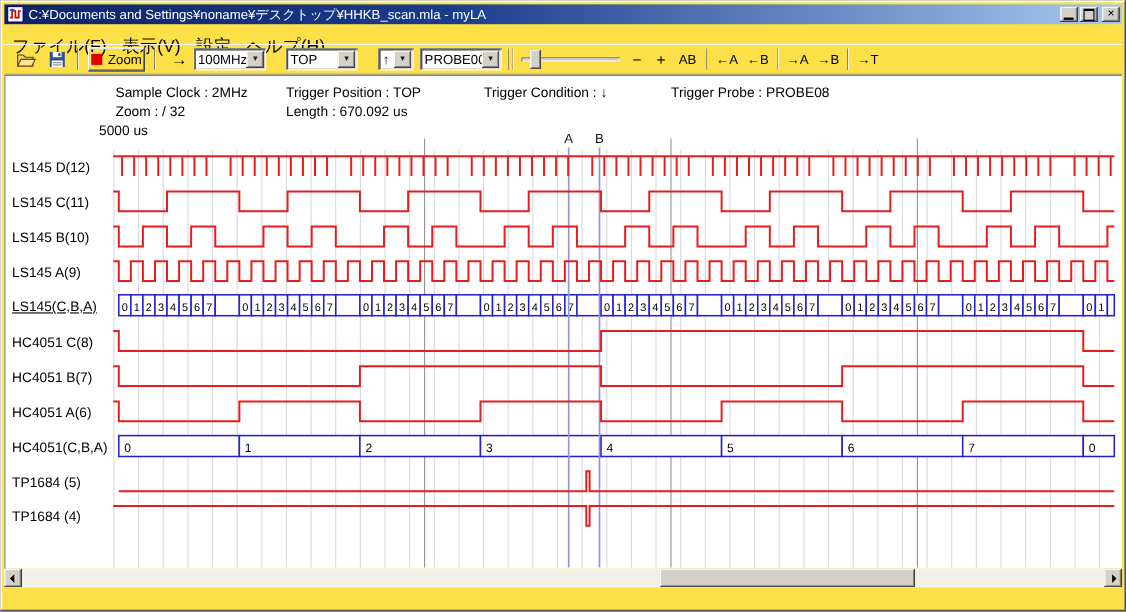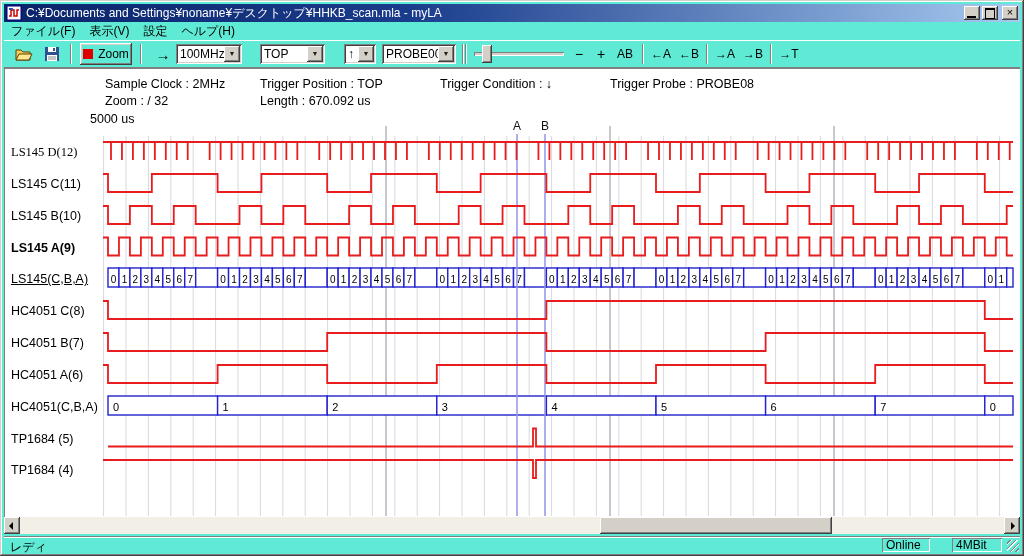--- a/index.html
+++ b/index.html
@@ -1,37 +1,37 @@
 <!DOCTYPE html>
 <html><head>
 <meta charset="utf-8">
 <style>
   html,body{margin:0;padding:0}
   body{width:1024px;height:556px;position:relative;background:#d4d0c8;
        font-family:"Liberation Sans",sans-serif;overflow:hidden;
        -webkit-font-smoothing:none}
   .abs{position:absolute}
   
-  #window{position:absolute;inset:0;background:#5eead4;
+  #window{position:absolute;inset:0;background:#fde047;
     box-shadow:inset -1px -1px #404040,inset 1px 1px #d4d0c8,
                inset -2px -2px #808080,inset 2px 2px #fff;}
   #titlebar{position:absolute;left:4px;top:4px;right:4px;height:18px;
     background:linear-gradient(90deg,#0a246a,#1a3c8c 40%,#a6caf0);
     display:flex;align-items:center;padding:0 2px;}
   #title-text{color:#fff;font-size:12px;margin-left:4px;white-space:nowrap;
     overflow:hidden;flex:1}
   .tb-btn{width:16px;height:14px;background:#d4d0c8;margin-left:2px;
     box-shadow:inset -1px -1px #404040,inset 1px 1px #fff,
                inset -2px -2px #808080,inset 2px 2px #d4d0c8;
     position:relative;font-size:11px;line-height:13px;text-align:center;color:#000}
   .glyph-min{position:absolute;left:3px;right:4px;bottom:2px;height:2px;background:#000}
   .glyph-max{position:absolute;left:3px;top:2px;width:8px;height:8px;
     border:1px solid #000;border-top-width:2px}
-  #menubar{position:absolute;left:4px;top:22px;right:4px;height:18px;
-    display:flex;align-items:center;font-size:12px;color:#000}
+  #menubar{position:absolute;left:4px;top:36px;right:4px;height:18px;
+    display:flex;align-items:flex-end;font-size:16px;color:#000}
   .menu-item{padding:1px 7px}
   #toolbar{position:absolute;left:4px;top:40px;right:4px;height:28px;
     box-shadow:inset 0 1px #fff,inset 0 -1px #808080;font-size:12px}
   .tool-sep{position:absolute;top:4px;width:2px;height:20px;
     box-shadow:inset 1px 0 #808080,inset -1px 0 #fff}
   .tool-btn{position:absolute;top:3px;height:22px;display:flex;align-items:center;
     justify-content:center;color:#000}
   .raised{box-shadow:inset -1px -1px #404040,inset 1px 1px #fff,
           inset -2px -2px #808080,inset 2px 2px #d4d0c8}
   .combo{position:absolute;top:4px;height:20px;background:#fff;
@@ -181,24 +181,24 @@
 
   <div class="info-text" style="left:105px;top:77px">Sample Clock : 2MHz</div>
   <div class="info-text" style="left:260px;top:77px">Trigger Position : TOP</div>
   <div class="info-text" style="left:440px;top:77px">Trigger Condition : ↓</div>
   <div class="info-text" style="left:610px;top:77px">Trigger Probe : PROBE08</div>
   <div class="info-text" style="left:105px;top:94px">Zoom : /  32</div>
   <div class="info-text" style="left:260px;top:94px">Length : 670.092 us</div>
   <div class="info-text" style="left:90px;top:112px">5000 us</div>
 
   <div id="channel-labels">
-      <div class="chan-label" style="top: 144px; font-family: Liberation Serif, serif;">LS145 D(12)</div>
+      <div class="chan-label" style="top: 144px;">LS145 D(12)</div>
       <div class="chan-label" style="top: 176px;">LS145 C(11)</div>
       <div class="chan-label" style="top: 208px;">LS145 B(10)</div>
-      <div class="chan-label" style="top: 239.5px; font-weight: bold;">LS145 A(9)</div>
+      <div class="chan-label" style="top: 239.5px;">LS145 A(9)</div>
       <div class="chan-label" style="top: 271px; text-decoration: underline;">LS145(C,B,A)</div>
       <div class="chan-label" style="top: 303px;">HC4051 C(8)</div>
       <div class="chan-label" style="top: 335px;">HC4051 B(7)</div>
       <div class="chan-label" style="top: 367px;">HC4051 A(6)</div>
       <div class="chan-label" style="top: 399px;">HC4051(C,B,A)</div>
       <div class="chan-label" style="top: 430.5px;">TP1684 (5)</div>
       <div class="chan-label" style="top: 462px;">TP1684 (4)</div>
     </div>
   <div id="cursor-labels">
       <div class="cursor-label" style="left: 517px; top: 119px;">A</div>
@@ -425,20 +425,14 @@
   <div id="hscroll">
     <div class="sb-btn" style="left:0">
         <span class="sb-arrow-l"></span>
       </div>
     <div id="sb-thumb" style="left:596px;width:232px"></div>
     <div class="sb-btn" style="right:0">
         <span class="sb-arrow-r"></span>
       </div>
   </div>
 
-  <div id="statusbar">
-    <span class="abs" style="left:6px;top:3px">レディ</span>
-    <span class="status-box" style="right:90px;width:40px">Online</span>
-    <span class="status-box" style="right:18px;width:42px">4MBit</span>
-    <span id="grip"></span>
-  </div>
 
 </div>
 
 </body></html>

